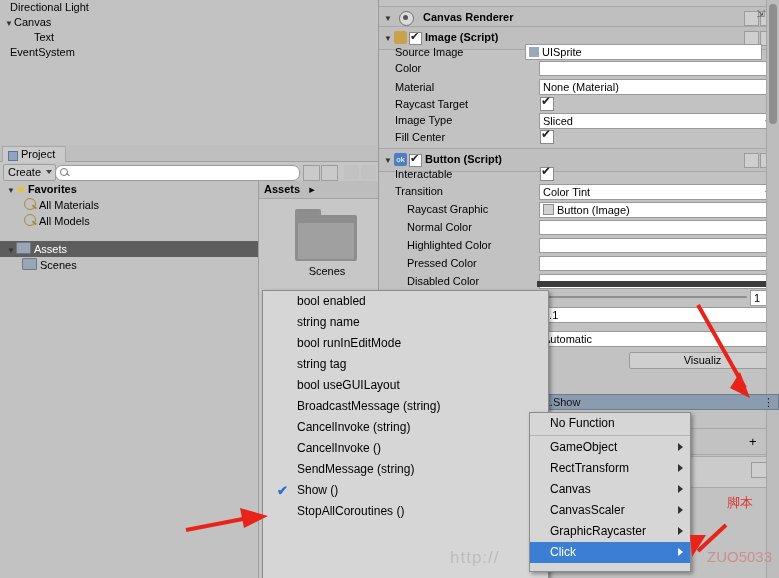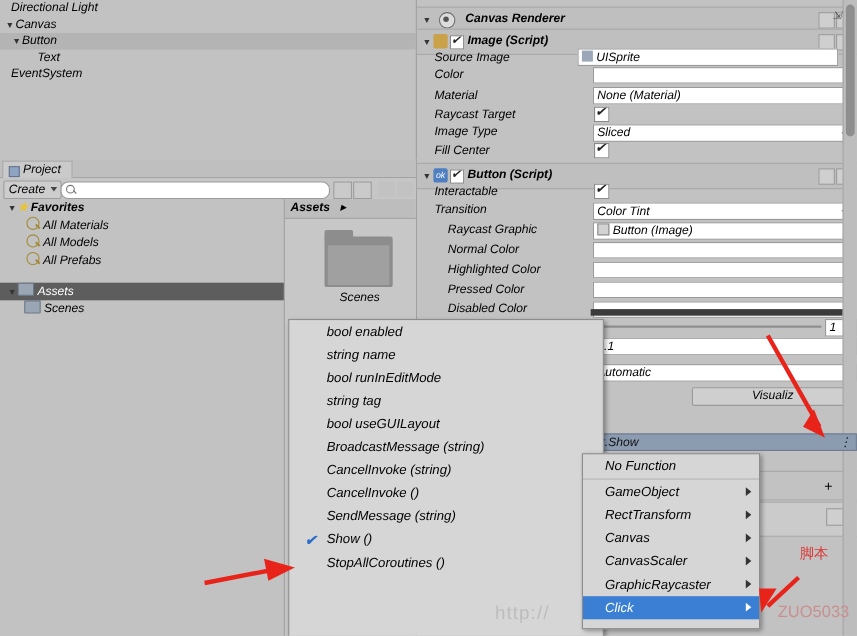--- a/index.html
+++ b/index.html
@@ -3,21 +3,21 @@
 <meta charset="utf-8">
 <style>
   html,body{margin:0;padding:0;}
   body{
     width:779px;height:578px;position:relative;overflow:hidden;
     background:#c8c8c8;
     font-family:"Liberation Sans", sans-serif;
     font-size:11px;color:#000;
     -webkit-font-smoothing:antialiased;
   }
-  .abs{position:absolute;font-style:italic;}
+  .abs{position:absolute;}
   
   #hierarchy{left:0;top:0;width:378px;height:145px;background:#c2c2c2;border-right:1px solid #9a9a9a;}
   .hrow{height:15px;line-height:15px;padding-left:4px;white-space:nowrap;}
   .hrow.sel{background:#b4b4b4;}
   .tri{display:inline-block;width:10px;text-align:center;font-size:8px;color:#333;}
   .ind1{padding-left:10px;}
   .ind3{padding-left:34px;}
   
   #project{left:0;top:145px;width:378px;height:433px;background:#c2c2c2;border-right:1px solid #9a9a9a;}
   .tabbar{height:16px;background:#bfbfbf;border-bottom:1px solid #a0a0a0;position:relative;}
@@ -91,23 +91,20 @@
 </head>
 <body>
 
 <div id="hierarchy" class="abs">
   <div class="hrow ind1">
     <span>Directional Light</span>
   </div>
   <div class="hrow">
     <span class="tri">▼</span><span>Canvas</span>
   </div>
-  <div class="hrow sel ind1">
-    <span class="tri">▼</span><span>Button</span>
-  </div>
   <div class="hrow ind3">
     <span>Text</span>
   </div>
   <div class="hrow ind1">
     <span>EventSystem</span>
   </div>
 </div>
 
 <div id="project" class="abs">
   <div class="tabbar">
@@ -127,23 +124,20 @@
   <div class="projbody">
     <div class="projleft">
       <div class="prow favhdr">
         <span class="tri">▼</span><span class="star">★</span><span>Favorites</span>
       </div>
       <div class="prow" style="padding-left:24px">
         <span class="srch-ico"></span><span>All Materials</span>
       </div>
       <div class="prow" style="padding-left:24px">
         <span class="srch-ico"></span><span>All Models</span>
-      </div>
-      <div class="prow" style="padding-left:24px">
-        <span class="srch-ico"></span><span>All Prefabs</span>
       </div>
       <div class="prow sel" style="margin-top:12px">
         <span class="tri">▼</span><span class="fold"></span><span>Assets</span>
       </div>
       <div class="prow" style="padding-left:22px">
         <span class="fold"></span><span>Scenes</span>
       </div>
     </div>
 
     <div class="projright">

